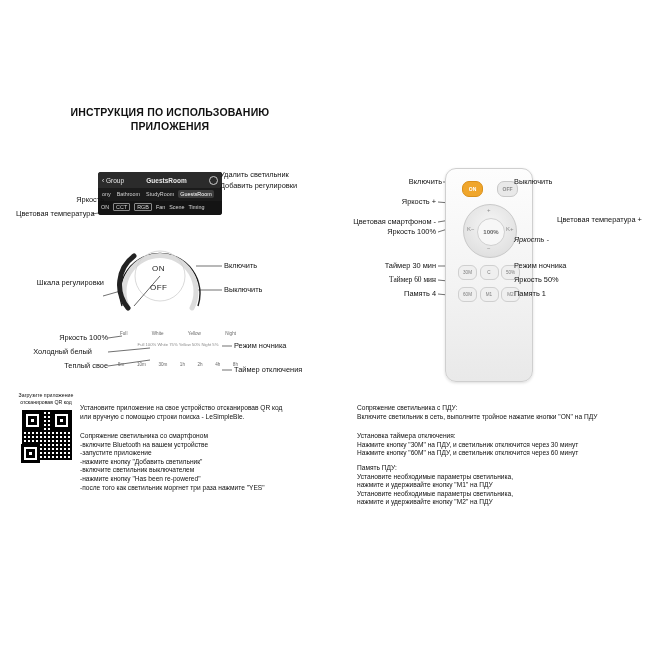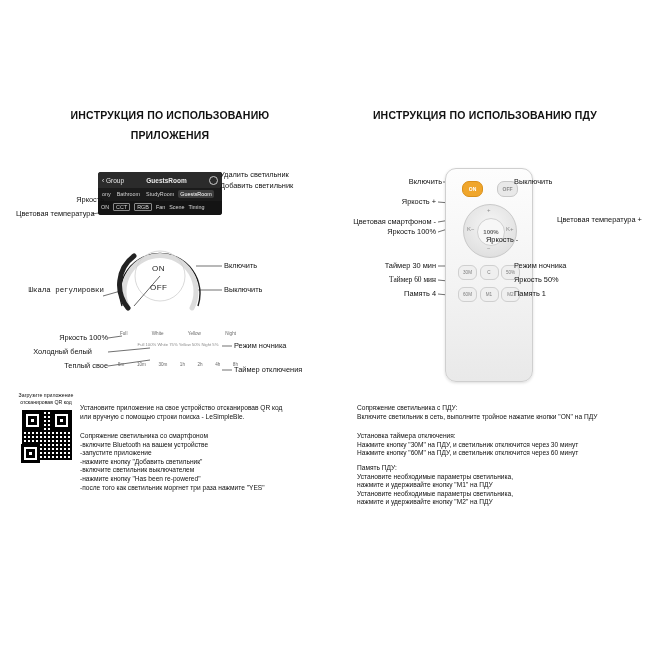--- a/index.html
+++ b/index.html
@@ -19,21 +19,21 @@
     position: relative;
     width: 650px;
     height: 650px;
   }
   .col-title {
     position: absolute;
     text-align: center;
     font-size: 10.5px;
     font-weight: bold;
     letter-spacing: 0.2px;
-    line-height: 20px;
+    line-height: 14px;
     color: #111;
   }
   #title-app { left: 30px; top: 105px; width: 280px; }
   #title-remote { left: 340px; top: 105px; width: 290px; }
 
   
   .phone {
     position: absolute;
     left: 98px;
     top: 172px;
@@ -327,21 +327,20 @@
     <line x1="438" y1="266" x2="458" y2="266" stroke="#111" stroke-width="0.6"></line>
     <line x1="438" y1="280" x2="458" y2="282" stroke="#111" stroke-width="0.6"></line>
     <line x1="438" y1="294" x2="458" y2="296" stroke="#111" stroke-width="0.6"></line>
     <line x1="512" y1="266" x2="496" y2="266" stroke="#111" stroke-width="0.6"></line>
     <line x1="512" y1="280" x2="496" y2="282" stroke="#111" stroke-width="0.6"></line>
     <line x1="512" y1="294" x2="496" y2="296" stroke="#111" stroke-width="0.6"></line>
   </svg>
 
   <div class="col-title" id="title-app">ИНСТРУКЦИЯ ПО ИСПОЛЬЗОВАНИЮ
 ПРИЛОЖЕНИЯ</div>
-  <div class="col-title" id="title-remote">ИНСТРУКЦИЯ ПО ИСПОЛЬЗОВАНИЮ ПДУ</div>
 
   <div class="phone">
     <div class="phone-bar">
       <span class="back grp">‹ Group</span>
       <span class="center">GuestsRoom</span>
       <span class="gear"></span>
     </div>
     <div class="phone-tabs">
       <span class="t">ony</span>
       <span class="t">Bathroom</span>
@@ -384,24 +383,24 @@
     <span>5m</span>
     <span>10m</span>
     <span>30m</span>
     <span>1h</span>
     <span>2h</span>
     <span>4h</span>
     <span>8h</span>
   </div>
 
   <div class="lbl" style="left:220px; top:170px;">Удалить светильник</div>
-  <div class="lbl" style="left:220px; top:181px;">Добавить светильник</div>
+  <div class="lbl" style="left:220px; top:181px;">Добавить регулировки</div>
   <div class="lbl r" style="left:62px; top:195px; width:42px;text-align:right;">Яркость</div>
   <div class="lbl r" style="left:16px; top:209px; width:78px;">Цветовая температура</div>
-  <div class="lbl r" style="left:24px; top:285px; width:80px;font-family:Liberation Mono, monospace;">Шкала регулировки</div>
+  <div class="lbl r" style="left:24px; top:278px; width:80px;">Шкала регулировки</div>
   <div class="lbl" style="left:224px; top:261px;">Включить</div>
   <div class="lbl" style="left:224px; top:285px;">Выключить</div>
 
   <div class="lbl r" style="left:24px; top:333px; width:84px;">Яркость 100%</div>
   <div class="lbl r" style="left:0; top:347px; width:92px;">Холодный белый</div>
   <div class="lbl r" style="left:16px; top:361px; width:92px;">Теплый свое</div>
   <div class="lbl" style="left:234px; top:341px;">Режим ночника</div>
   <div class="lbl" style="left:234px; top:365px;">Таймер отключения</div>
 
   <div class="remote">
@@ -429,21 +428,21 @@
       </div>
     </div>
   </div>
 
   <div class="lbl r" style="left:370px; top:177px; width:72px;">Включить</div>
   <div class="lbl" style="left:514px; top:177px;">Выключить</div>
   <div class="lbl r" style="left:370px; top:197px; width:66px;">Яркость +</div>
   <div class="lbl r" style="left:340px; top:217px; width:96px;">Цветовая смартфоном -</div>
   <div class="lbl r" style="left:370px; top:227px; width:66px;">Яркость 100%</div>
   <div class="lbl" style="left:514px; top:215px;padding-left:43px;">Цветовая температура +</div>
-  <div class="lbl" style="left:486px; top:235px;">Яркость -</div>
+  <div class="lbl" style="left:514px; top:235px;font-style:italic;">Яркость -</div>
 
   <div class="lbl r" style="left:356px; top:261px; width:80px;">Таймер 30 мин</div>
   <div class="lbl r" style="left:356px; top:275px; width:80px;font-family:Liberation Serif, serif;">Таймер 60 мин</div>
   <div class="lbl r" style="left:356px; top:289px; width:80px;">Память 4</div>
   <div class="lbl" style="left:514px; top:261px;">Режим ночника</div>
   <div class="lbl" style="left:514px; top:275px;">Яркость 50%</div>
   <div class="lbl" style="left:514px; top:289px;">Память 1</div>
 
   <div class="qr-caption">Загрузите приложение
 отсканировав QR код</div>

